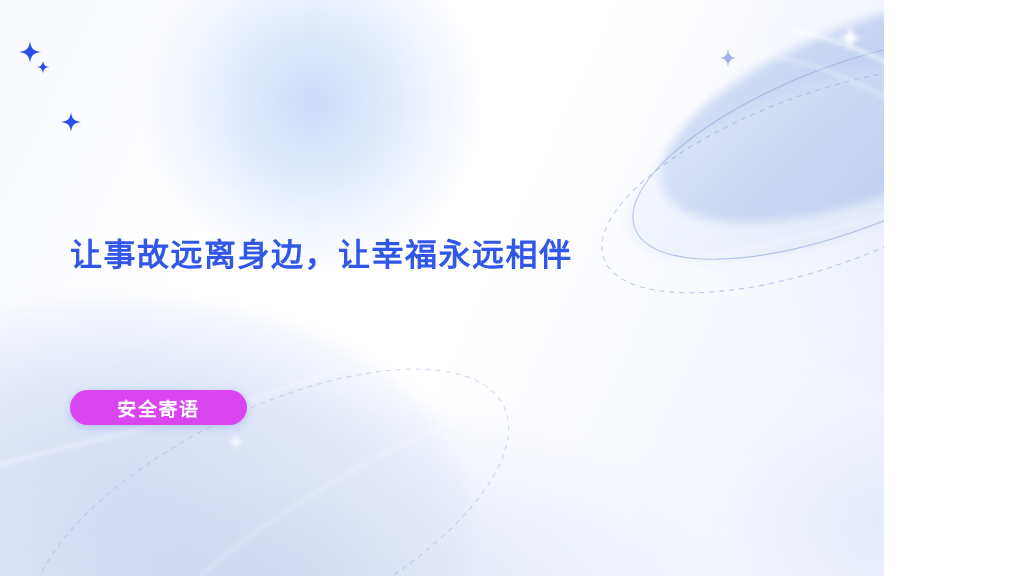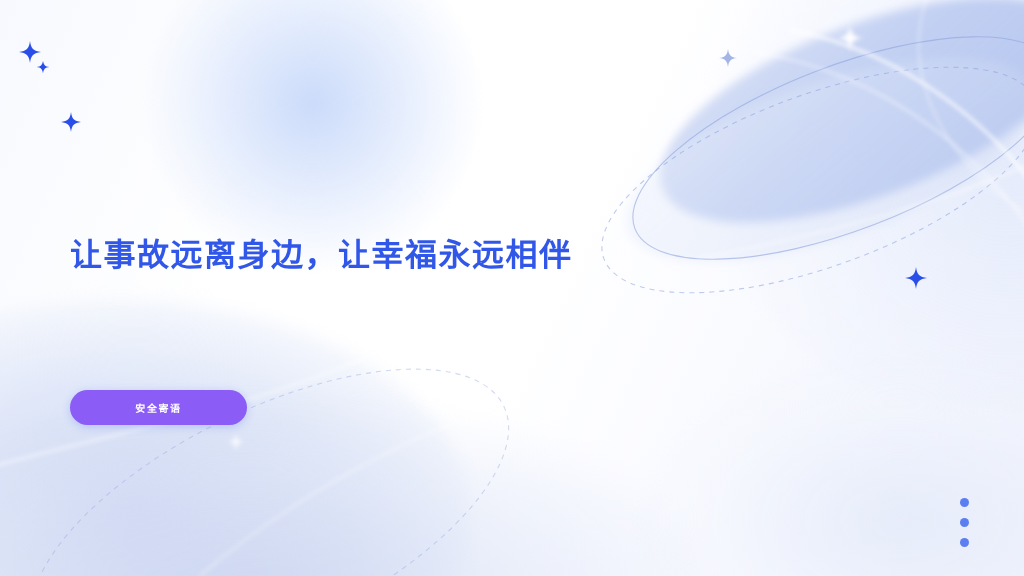--- a/index.html
+++ b/index.html
@@ -7,21 +7,21 @@
     margin: 0;
     padding: 0;
     background: #ffffff;
   }
   body {
     font-family: "Liberation Sans", "DejaVu Sans", sans-serif;
   }
 
   .slide {
     position: relative;
-    width: 1024px;
+    width: 884px;
     height: 576px;
     overflow: hidden;
     background: #fdfeff;
   }
 
   
   .bg-base {
     position: absolute;
     inset: 0;
     background:
@@ -136,24 +136,24 @@
   }
 
   .cta {
     position: absolute;
     left: 0;
     top: 390px;
     width: 177px;
     height: 35px;
     border: none;
     border-radius: 18px;
-    background: #8b5cf6;
+    background: #d946ef;
     color: #ffffff;
     font-family: "Liberation Sans", "DejaVu Sans", sans-serif;
-    font-size: 10px;
+    font-size: 19px;
     font-weight: 700;
     letter-spacing: 1.6px;
     cursor: pointer;
     box-shadow: 0 2px 8px rgba(45,86,239,0.22);
     display: flex;
     align-items: center;
     justify-content: center;
     padding: 0;
   }
 

